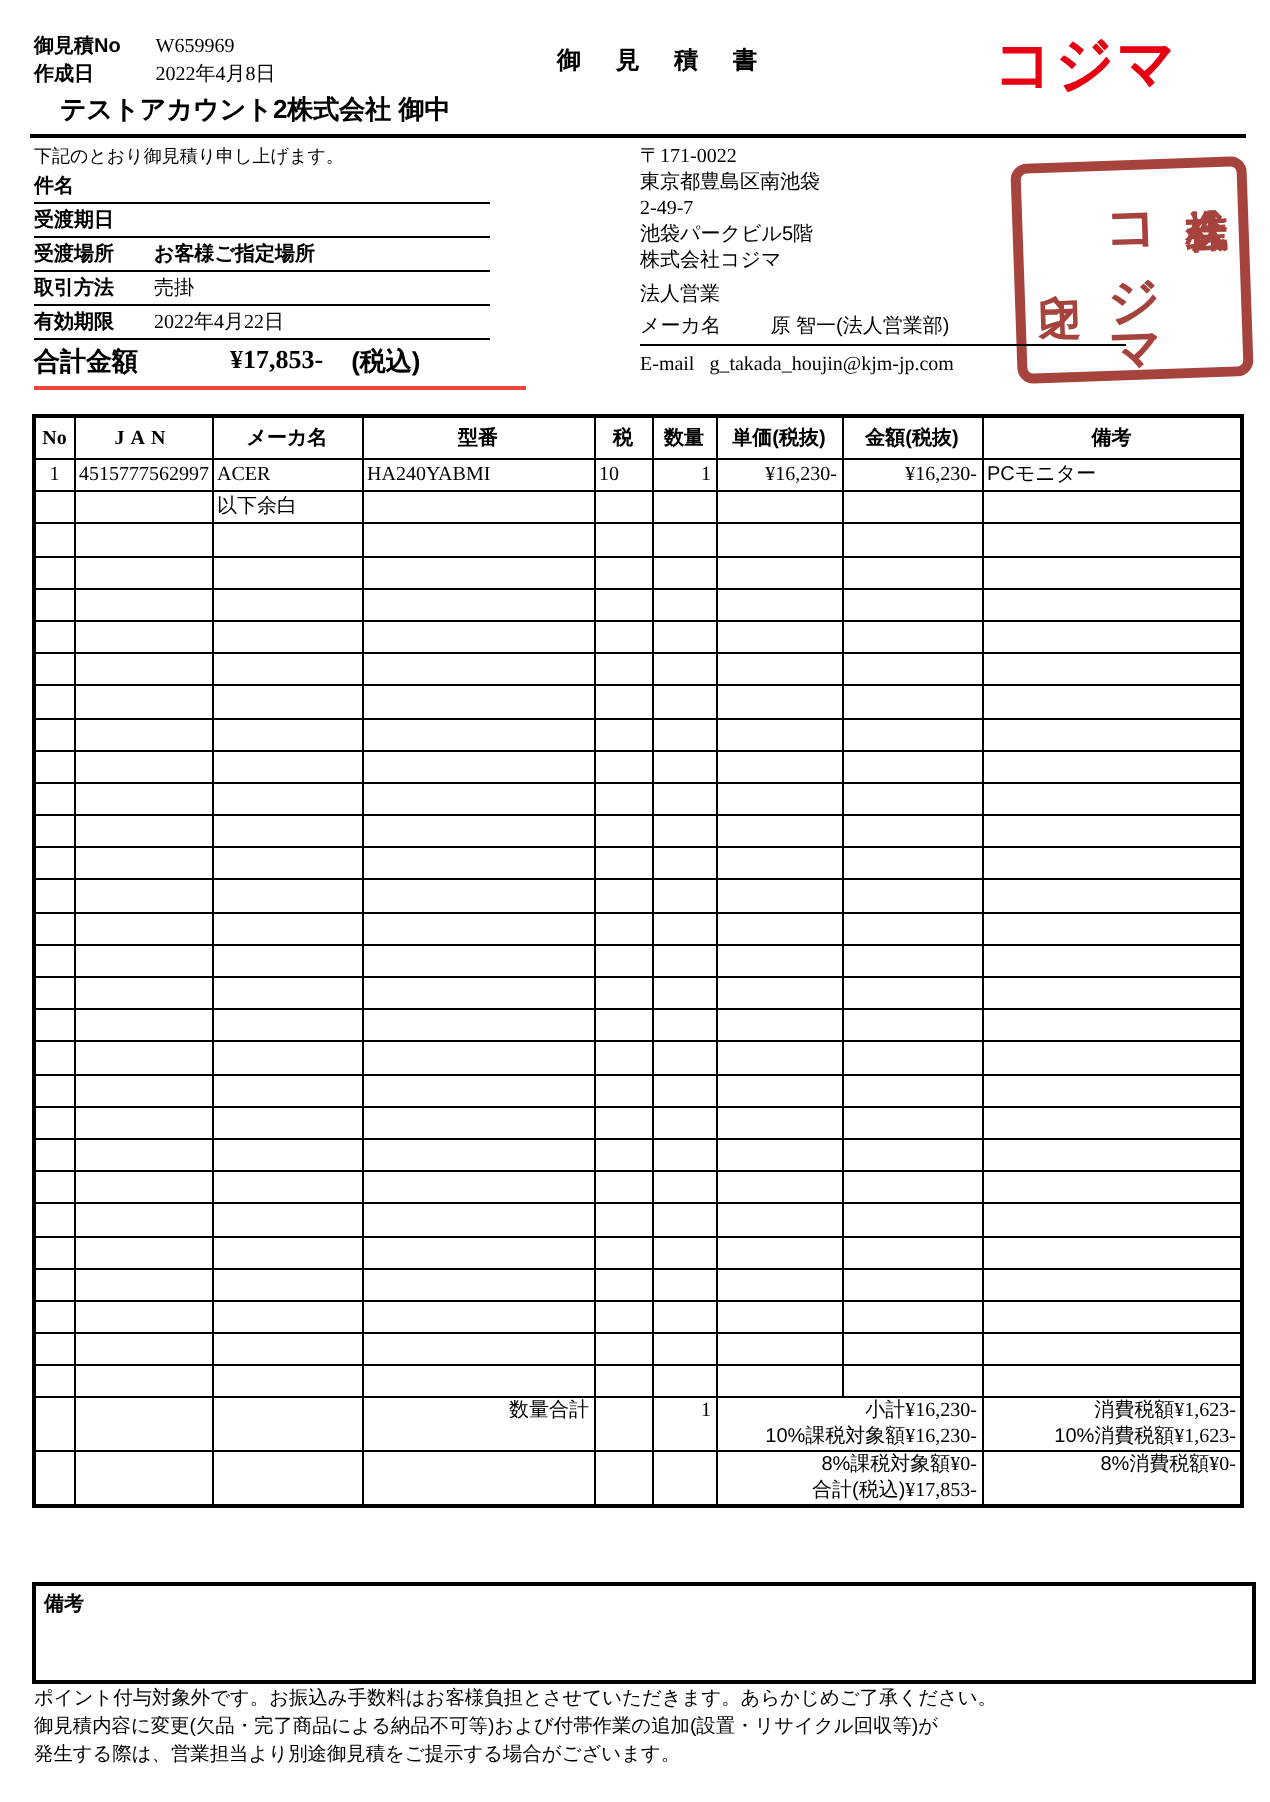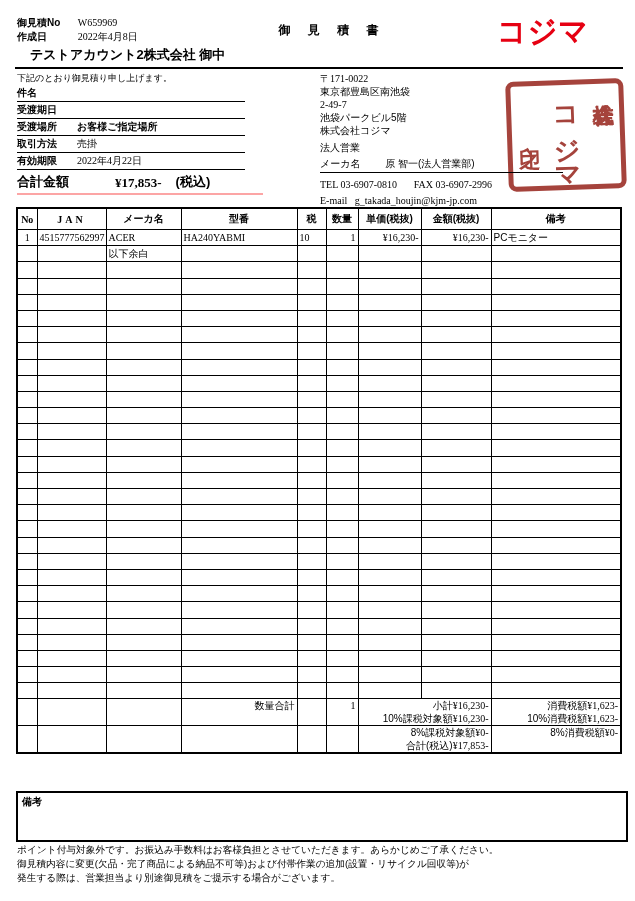--- a/index.html
+++ b/index.html
@@ -27,21 +27,21 @@
     transform:rotate(-2deg); display:flex; flex-direction:row-reverse; justify-content:space-between;
     padding:4px 6px; color:#9e342c; opacity:.92;
   }
   .seal-col{writing-mode:vertical-rl; text-orientation:upright; font-family:"Liberation Serif","DejaVu Serif",serif; font-weight:bold; line-height:1;}
   .seal-c1{font-size:21px;} .seal-c2{font-size:26px; margin-top:2px;} .seal-c3{font-size:21px; margin-top:40px;}
 
   
   .fields{top:84px; left:17px; width:228px;}
   .frow{display:flex; align-items:flex-end; border-bottom:1px solid #000; height:16px; padding-bottom:1px;}
   .frow .flbl{width:60px; font-weight:bold;}
-  .total-row{display:flex; align-items:flex-end; border-bottom:2px solid #fca5a5; height:19px; width:246px; margin-top:2px; padding-bottom:2px;}
+  .total-row{display:flex; border-bottom:2px solid #ef4444; height:19px; width:246px; margin-top:2px; padding-bottom:2px;}
   .total-row .flbl{width:72px; font-weight:bold; font-size:13px;}
   .total-row .tval{font-size:13px; font-weight:bold; margin-left:26px;}
   .total-row .tsuf{font-size:13px; font-weight:bold; margin-left:14px;}
 
   
   .seller{top:72px; left:320px; width:260px; line-height:13px;}
   .seller div{white-space:nowrap;}
   .division{margin-top:4px;}
   .contact-row{margin-top:3px; border-bottom:1px solid #000; width:243px; padding-bottom:2px;}
   .contact-row .cname{margin-left:22px;}
@@ -128,24 +128,20 @@
   <div class="abs seller">
     <div class="serif">〒171-0022</div>
     <div>東京都豊島区南池袋</div>
     <div class="serif">2-49-7</div>
     <div>池袋パークビル5階</div>
     <div>株式会社コジマ</div>
     <div class="division">法人営業</div>
     <div class="contact-row">
       <span>メーカ名</span>
       <span class="cname">原 智一(法人営業部)</span>
-    </div>
-    <div class="telfax serif">
-      <span>TEL 03-6907-0810</span>
-      <span class="fax">FAX 03-6907-2996</span>
     </div>
     <div class="email-row serif">
       <span>E-mail</span>
       <span class="em">g_takada_houjin@kjm-jp.com</span>
     </div>
   </div>
 
   <table class="quote">
     <colgroup>
       <col style="width:20px">

